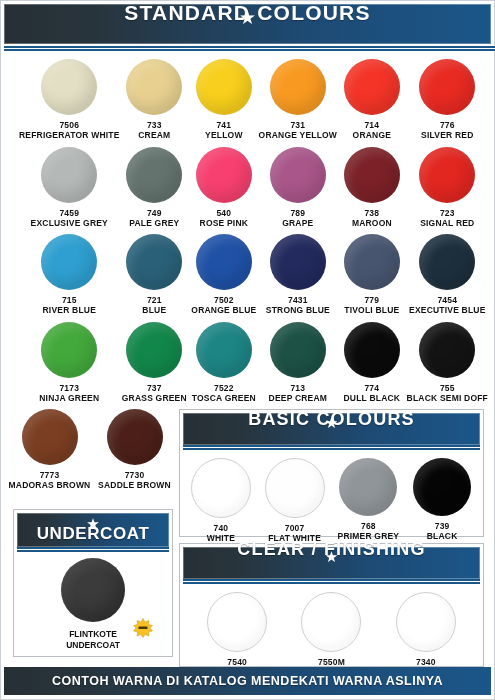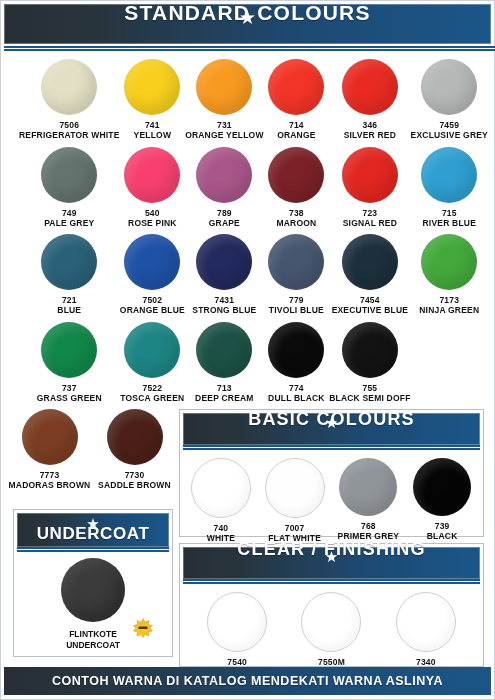--- a/index.html
+++ b/index.html
@@ -171,37 +171,42 @@
     <div class="rule-c"></div>
   </div>
 
   <div class="grid" id="standard-grid">
       <div class="swatch-cell">
         <div class="dot" style="width: 56px; height: 56px; background: rgb(227, 223, 196);"></div>
         <div class="code">7506</div>
         <div class="cname">REFRIGERATOR WHITE</div>
       </div>
       <div class="swatch-cell">
+        <div class="dot" style="width: 56px; height: 56px; background: rgb(232, 209, 144);"></div>
+        <div class="code">733</div>
+        <div class="cname">CREAM</div>
+      </div>
+      <div class="swatch-cell">
         <div class="dot" style="width: 56px; height: 56px; background: rgb(248, 207, 28);"></div>
         <div class="code">741</div>
         <div class="cname">YELLOW</div>
       </div>
       <div class="swatch-cell">
         <div class="dot" style="width: 56px; height: 56px; background: rgb(248, 154, 33);"></div>
         <div class="code">731</div>
         <div class="cname">ORANGE YELLOW</div>
       </div>
       <div class="swatch-cell">
         <div class="dot" style="width: 56px; height: 56px; background: rgb(243, 52, 39);"></div>
         <div class="code">714</div>
         <div class="cname">ORANGE</div>
       </div>
       <div class="swatch-cell">
         <div class="dot" style="width: 56px; height: 56px; background: rgb(232, 42, 34);"></div>
-        <div class="code">346</div>
+        <div class="code">776</div>
         <div class="cname">SILVER RED</div>
       </div>
       <div class="swatch-cell">
         <div class="dot" style="width: 56px; height: 56px; background: rgb(180, 184, 182);"></div>
         <div class="code">7459</div>
         <div class="cname">EXCLUSIVE GREY</div>
       </div>
       <div class="swatch-cell">
         <div class="dot" style="width: 56px; height: 56px; background: rgb(100, 115, 110);"></div>
         <div class="code">749</div>

